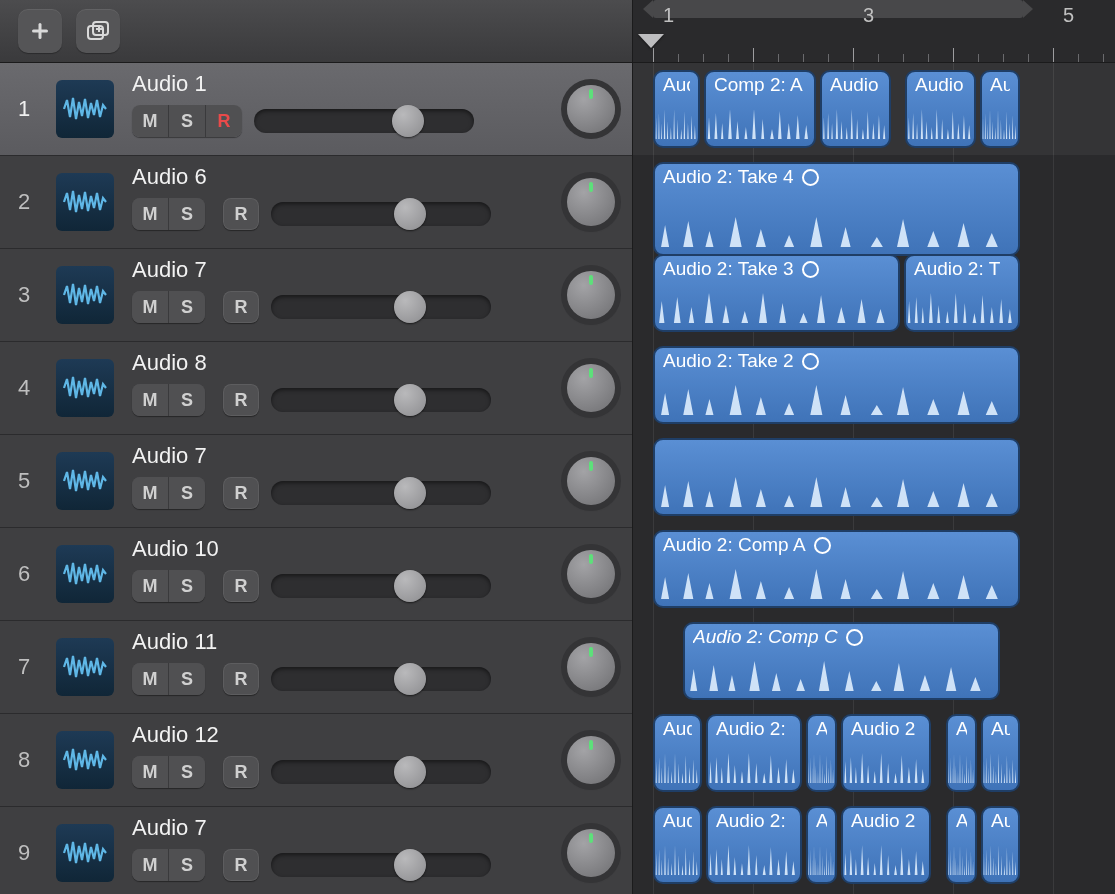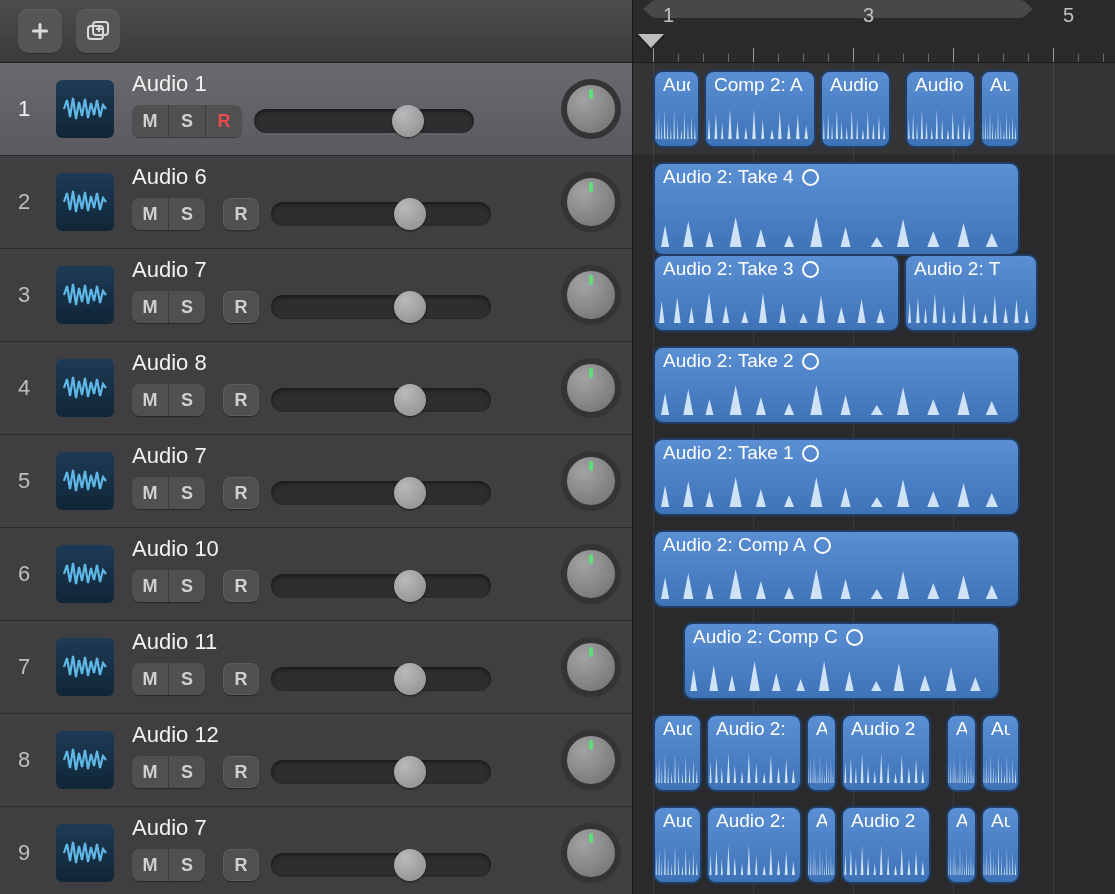--- a/index.html
+++ b/index.html
@@ -757,21 +757,21 @@
     <div class="clip-header">
       <span class="clip-label">Audio 2: Take 3</span>
       <span class="loop-dot"></span>
     </div>
     <div class="clip-wave">
       <svg viewBox="0 0 360 44" preserveAspectRatio="none">
               <path d="M0,40 L6,40 L10,18 L14,40 L28,40 L33,14 L38,40 L50,40 L54,24 L58,40 L74,40 L80,10 L86,40 L100,40 L105,22 L110,40 L128,40 L133,28 L138,40 L154,40 L160,10 L166,40 L184,40 L189,20 L194,40 L214,40 L220,30 L226,40 L240,40 L246,12 L252,40 L270,40 L276,24 L282,40 L300,40 L306,16 L312,40 L328,40 L334,26 L340,40 L358,40 L360,40 Z"></path>
             </svg>
     </div>
   </div>
-        <div class="clip" style="left: 271px; width: 134px; top: 191px; height: 78px;">
+        <div class="clip" style="left: 271px; width: 116px; top: 191px; height: 78px;">
     <div class="clip-header">
       <span class="clip-label">Audio 2: T</span>
 
     </div>
     <div class="clip-wave">
       <svg viewBox="0 0 360 44" preserveAspectRatio="none">
               <path d="M0,40 L6,40 L10,18 L14,40 L28,40 L33,14 L38,40 L50,40 L54,24 L58,40 L74,40 L80,10 L86,40 L100,40 L105,22 L110,40 L128,40 L133,28 L138,40 L154,40 L160,10 L166,40 L184,40 L189,20 L194,40 L214,40 L220,30 L226,40 L240,40 L246,12 L252,40 L270,40 L276,24 L282,40 L300,40 L306,16 L312,40 L328,40 L334,26 L340,40 L358,40 L360,40 Z"></path>
             </svg>
     </div>
   </div>
@@ -780,42 +780,38 @@
       <span class="clip-label">Audio 2: Take 2</span>
       <span class="loop-dot"></span>
     </div>
     <div class="clip-wave">
       <svg viewBox="0 0 360 44" preserveAspectRatio="none">
               <path d="M0,40 L6,40 L10,18 L14,40 L28,40 L33,14 L38,40 L50,40 L54,24 L58,40 L74,40 L80,10 L86,40 L100,40 L105,22 L110,40 L128,40 L133,28 L138,40 L154,40 L160,10 L166,40 L184,40 L189,20 L194,40 L214,40 L220,30 L226,40 L240,40 L246,12 L252,40 L270,40 L276,24 L282,40 L300,40 L306,16 L312,40 L328,40 L334,26 L340,40 L358,40 L360,40 Z"></path>
             </svg>
     </div>
   </div>
         <div class="clip" style="left: 20px; width: 367px; top: 375px; height: 78px;">
-    <div class="clip-header">
-      <span class="clip-label">Audio 2: Take 1</span>
-      <span class="loop-dot"></span>
-    </div>
     <div class="clip-wave">
       <svg viewBox="0 0 360 44" preserveAspectRatio="none">
               <path d="M0,40 L6,40 L10,18 L14,40 L28,40 L33,14 L38,40 L50,40 L54,24 L58,40 L74,40 L80,10 L86,40 L100,40 L105,22 L110,40 L128,40 L133,28 L138,40 L154,40 L160,10 L166,40 L184,40 L189,20 L194,40 L214,40 L220,30 L226,40 L240,40 L246,12 L252,40 L270,40 L276,24 L282,40 L300,40 L306,16 L312,40 L328,40 L334,26 L340,40 L358,40 L360,40 Z"></path>
             </svg>
     </div>
   </div>
         <div class="clip" style="left: 20px; width: 367px; top: 467px; height: 78px;">
     <div class="clip-header">
       <span class="clip-label">Audio 2: Comp A</span>
       <span class="loop-dot"></span>
     </div>
     <div class="clip-wave">
       <svg viewBox="0 0 360 44" preserveAspectRatio="none">
               <path d="M0,40 L6,40 L10,18 L14,40 L28,40 L33,14 L38,40 L50,40 L54,24 L58,40 L74,40 L80,10 L86,40 L100,40 L105,22 L110,40 L128,40 L133,28 L138,40 L154,40 L160,10 L166,40 L184,40 L189,20 L194,40 L214,40 L220,30 L226,40 L240,40 L246,12 L252,40 L270,40 L276,24 L282,40 L300,40 L306,16 L312,40 L328,40 L334,26 L340,40 L358,40 L360,40 Z"></path>
             </svg>
     </div>
   </div>
-        <div class="clip" style="left: 50px; width: 317px; top: 559px; height: 78px;">
+        <div class="clip" style="left: 50px; width: 317px; top: 559px; height: 78px; font-style: italic;">
     <div class="clip-header">
       <span class="clip-label">Audio 2: Comp C</span>
       <span class="loop-dot"></span>
     </div>
     <div class="clip-wave">
       <svg viewBox="0 0 360 44" preserveAspectRatio="none">
               <path d="M0,40 L6,40 L10,18 L14,40 L28,40 L33,14 L38,40 L50,40 L54,24 L58,40 L74,40 L80,10 L86,40 L100,40 L105,22 L110,40 L128,40 L133,28 L138,40 L154,40 L160,10 L166,40 L184,40 L189,20 L194,40 L214,40 L220,30 L226,40 L240,40 L246,12 L252,40 L270,40 L276,24 L282,40 L300,40 L306,16 L312,40 L328,40 L334,26 L340,40 L358,40 L360,40 Z"></path>
             </svg>
     </div>
   </div>

